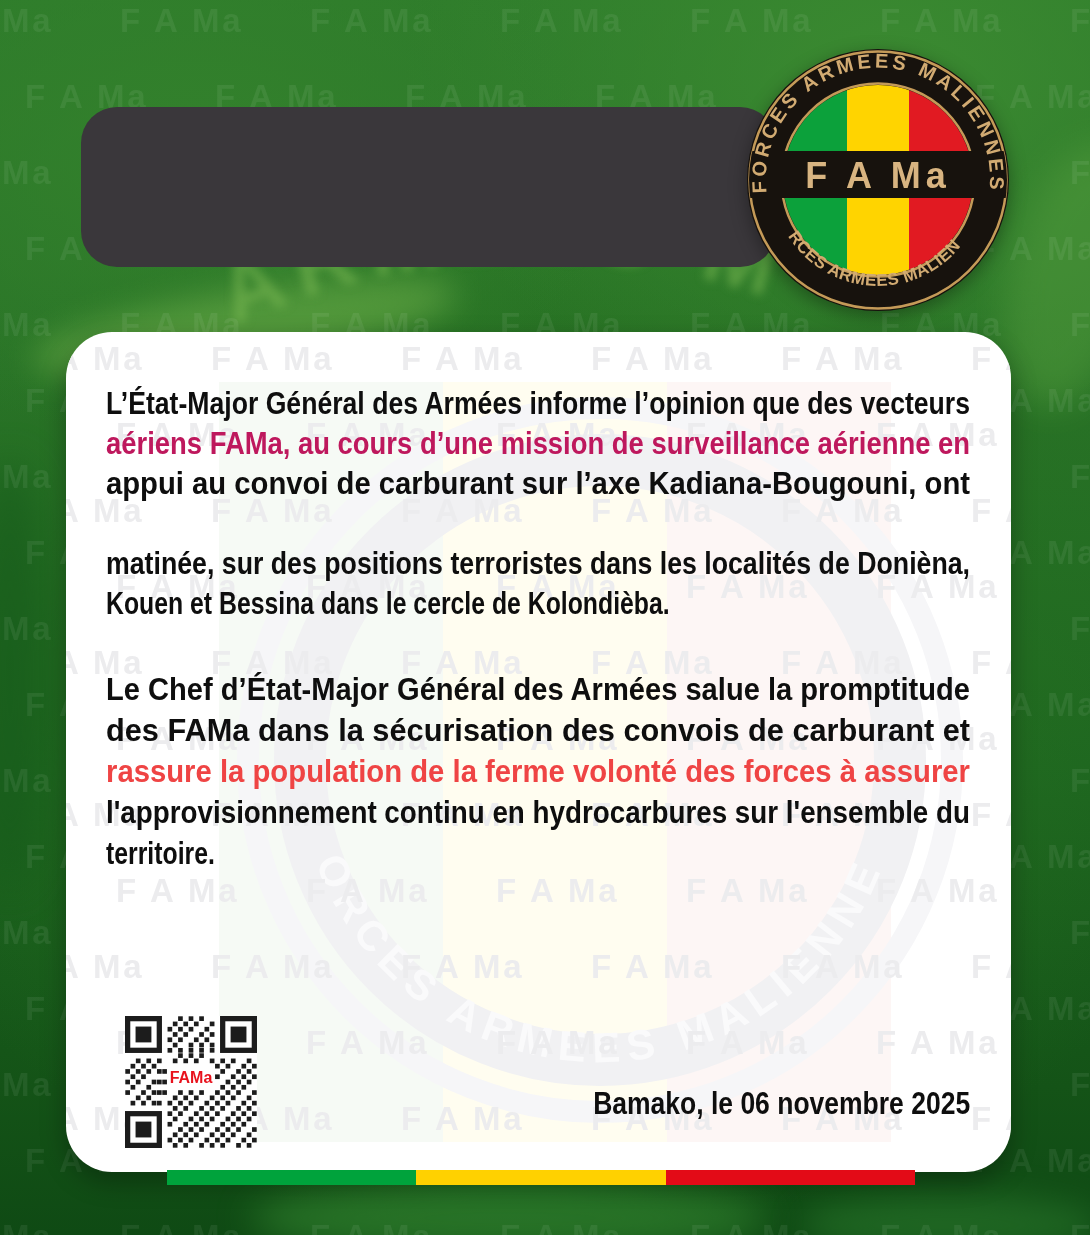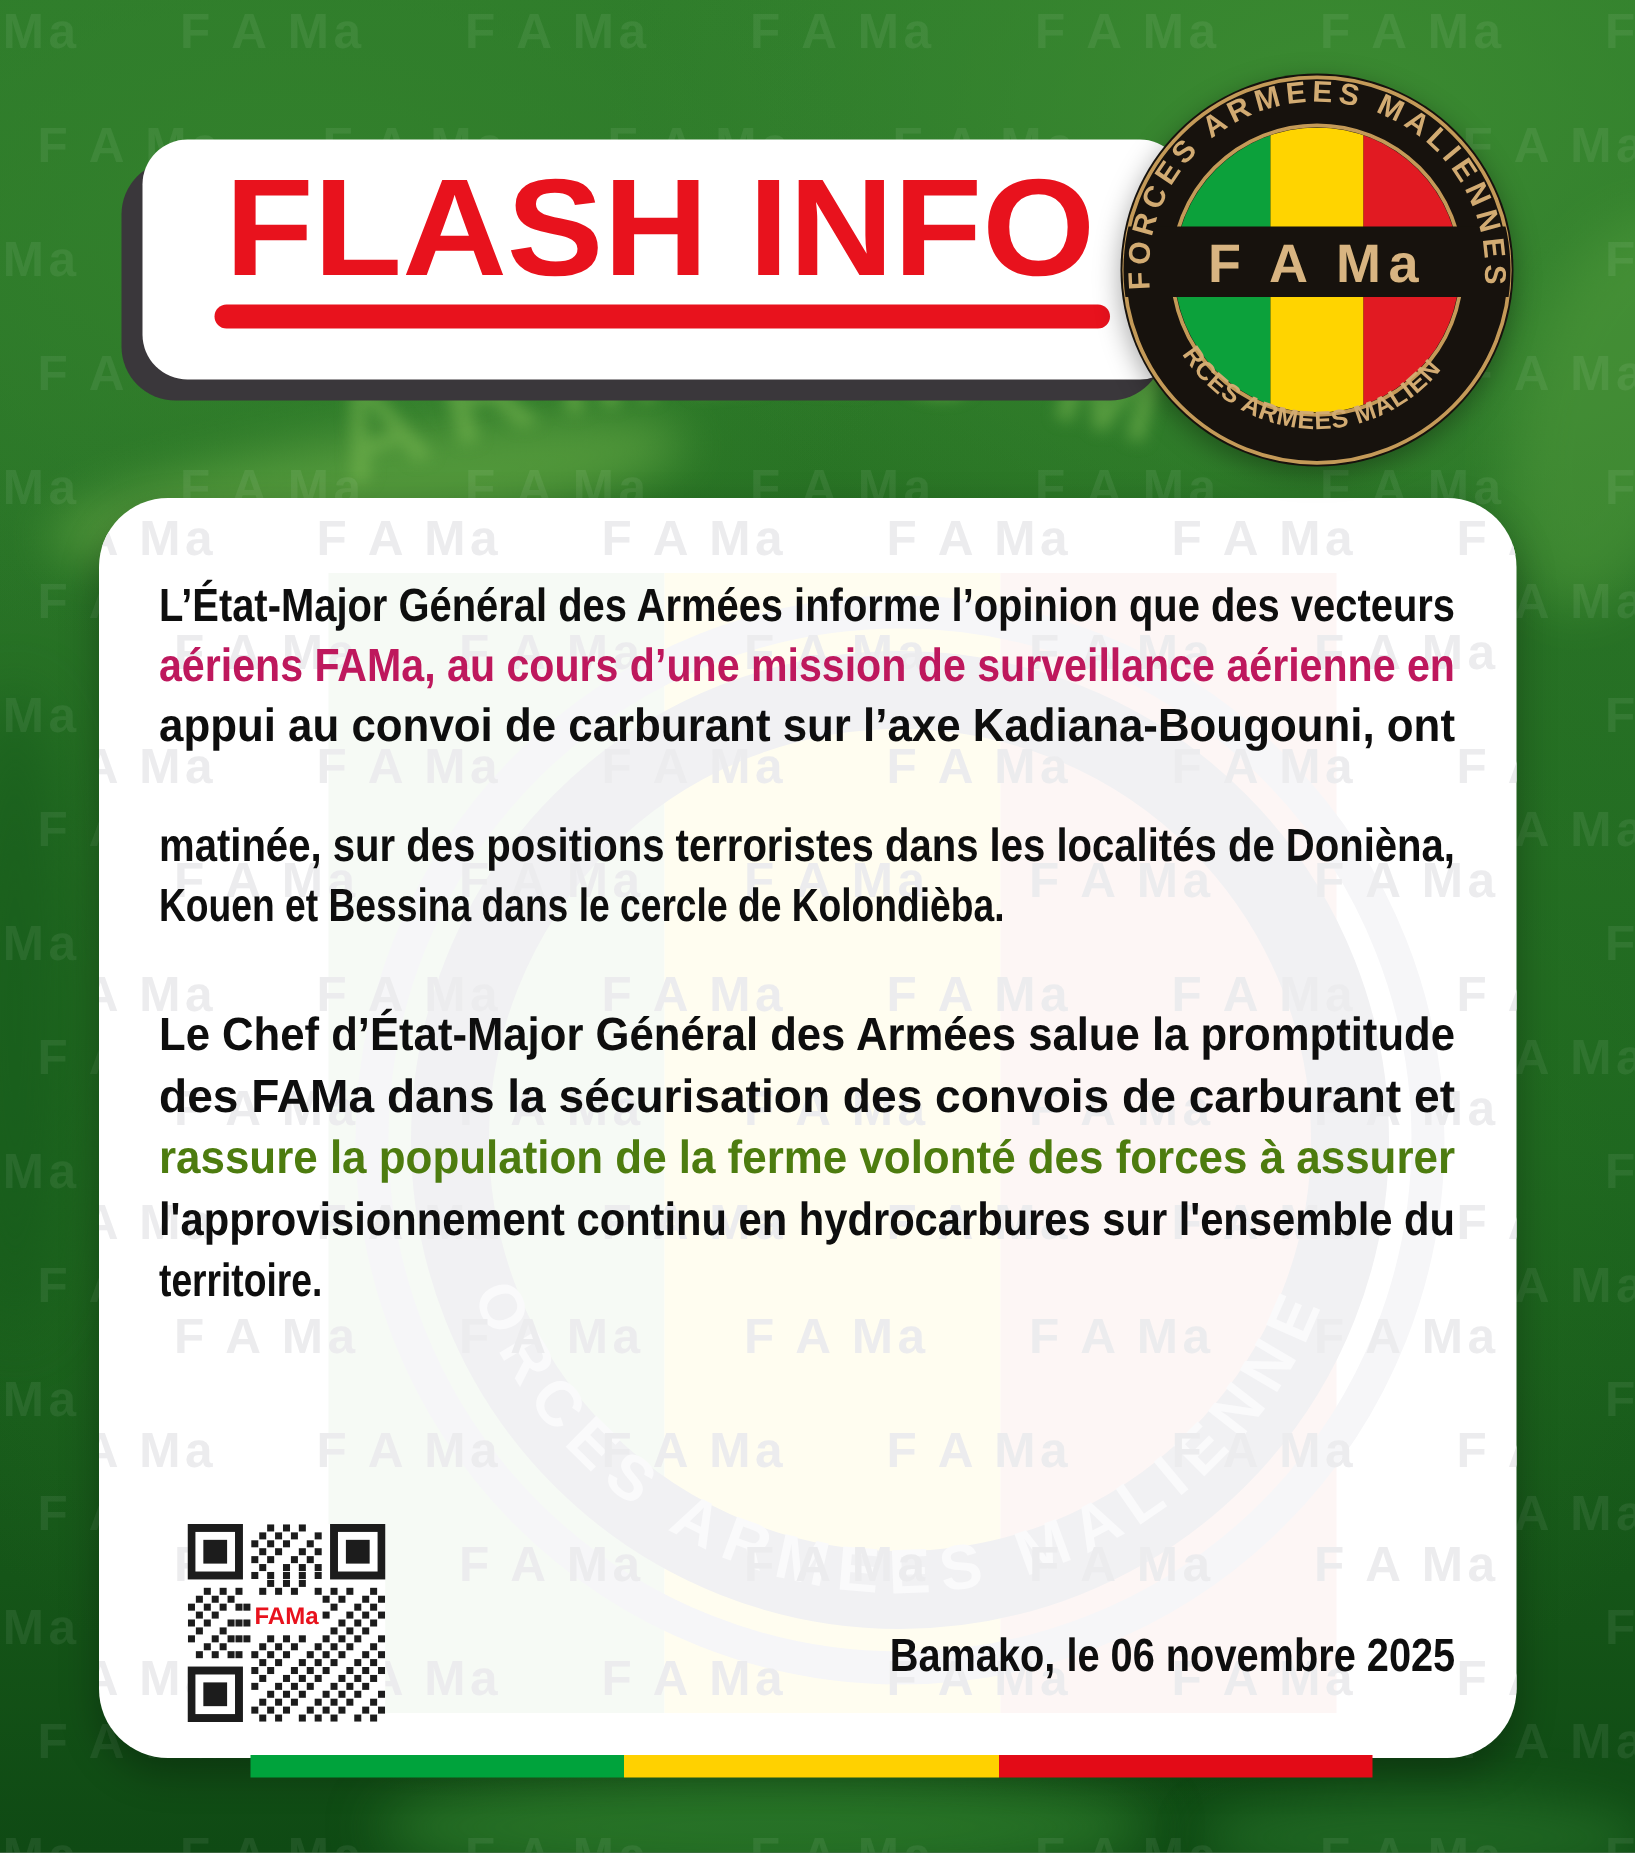--- a/index.html
+++ b/index.html
@@ -173,24 +173,20 @@
       <span class="wm-tile" style="left: -70px; top: 1218px; color: rgba(255, 255, 255, 0.07);">F A Ma</span>
       <span class="wm-tile" style="left: 120px; top: 1218px; color: rgba(255, 255, 255, 0.07);">F A Ma</span>
       <span class="wm-tile" style="left: 310px; top: 1218px; color: rgba(255, 255, 255, 0.07);">F A Ma</span>
       <span class="wm-tile" style="left: 500px; top: 1218px; color: rgba(255, 255, 255, 0.07);">F A Ma</span>
       <span class="wm-tile" style="left: 690px; top: 1218px; color: rgba(255, 255, 255, 0.07);">F A Ma</span>
       <span class="wm-tile" style="left: 880px; top: 1218px; color: rgba(255, 255, 255, 0.07);">F A Ma</span>
       <span class="wm-tile" style="left: 1070px; top: 1218px; color: rgba(255, 255, 255, 0.07);">F A Ma</span>
     </div>
 
   <div class="banner-shadow"></div>
-  <div class="banner">
-    <span class="heading fit" style="color: rgb(232, 18, 29); transform-origin: left center; transform: scaleX(1.05078);">FLASH INFO</span>
-    <div class="underline" style="background: rgb(232, 18, 29);"></div>
-  </div>
 
   <svg class="logo" width="270" height="270" viewBox="0 0 270 270">
     <defs>
       <clipPath id="discClip">
           <circle cx="135" cy="135" r="95"></circle>
         </clipPath>
       <clipPath id="outerClip">
           <circle cx="135" cy="135" r="129"></circle>
         </clipPath>
       <path id="arcTop" d="M 29.8 173.3 A 112 112 0 1 1 240.2 173.3" fill="none"></path>
@@ -299,21 +295,21 @@
     <div class="content">
 
       <div class="bline" style="top: 52px; color: rgb(14, 14, 14);"><span class="fit" style="transform-origin: left center; transform: scaleX(0.858314);">L’État-Major Général des Armées informe l’opinion que des vecteurs</span></div>
       <div class="bline" style="top: 92px; color: #be185d;"><span class="fit" style="transform-origin: left center; transform: scaleX(0.884453);">aériens FAMa, au cours d’une mission de surveillance aérienne en</span></div>
       <div class="bline" style="top: 132px; color: rgb(14, 14, 14);"><span class="fit" style="transform-origin: left center; transform: scaleX(0.942878);">appui au convoi de carburant sur l’axe Kadiana-Bougouni, ont</span></div>
       <div class="bline" style="top: 212px; color: rgb(14, 14, 14);"><span class="fit" style="transform-origin: left center; transform: scaleX(0.861711);">matinée, sur des positions terroristes dans les localités de Donièna,</span></div>
       <div class="bline" style="top: 252px; color: rgb(14, 14, 14);"><span class="fit" style="transform-origin: left center; transform: scaleX(0.8);">Kouen et Bessina dans le cercle de Kolondièba.</span></div>
 
       <div class="bline" style="top: 379px; color: rgb(14, 14, 14);"><span class="fit" style="transform-origin: left center; transform: scaleX(0.991128);">des FAMa dans la sécurisation des convois de carburant et</span></div>
       <div class="bline" style="top: 338px; color: rgb(14, 14, 14);"><span class="fit" style="transform-origin: left center; transform: scaleX(0.938652);">Le Chef d’État-Major Général des Armées salue la promptitude</span></div>
-      <div class="bline" style="top: 420px; color: #4d7c0f;"><span class="fit" style="transform-origin: left center; transform: scaleX(0.944424);">rassure la population de la ferme volonté des forces à assurer</span></div>
+      <div class="bline" style="top: 420px; color: #ef4444;"><span class="fit" style="transform-origin: left center; transform: scaleX(0.944424);">rassure la population de la ferme volonté des forces à assurer</span></div>
       <div class="bline" style="top: 461px; color: rgb(14, 14, 14);"><span class="fit" style="transform-origin: left center; transform: scaleX(0.896367);">l'approvisionnement continu en hydrocarbures sur l'ensemble du</span></div>
       <div class="bline" style="top: 502px; color: rgb(14, 14, 14);"><span class="fit" style="transform-origin: left center; transform: scaleX(0.8);">territoire.</span></div>
 
 
       <svg class="qr" id="qr-svg" width="132" height="132" viewBox="0 0 132 132">
           <rect x="0" y="0" width="132" height="132" fill="#ffffff"></rect>
           <rect x="53.1" y="0.3" width="4.680000000000001" height="4.680000000000001" fill="#1c1c1c"></rect>
           <rect x="63.66" y="0.3" width="4.680000000000001" height="4.680000000000001" fill="#1c1c1c"></rect>
           <rect x="74.22" y="0.3" width="4.680000000000001" height="4.680000000000001" fill="#1c1c1c"></rect>
           <rect x="47.82" y="5.58" width="4.680000000000001" height="4.680000000000001" fill="#1c1c1c"></rect>

